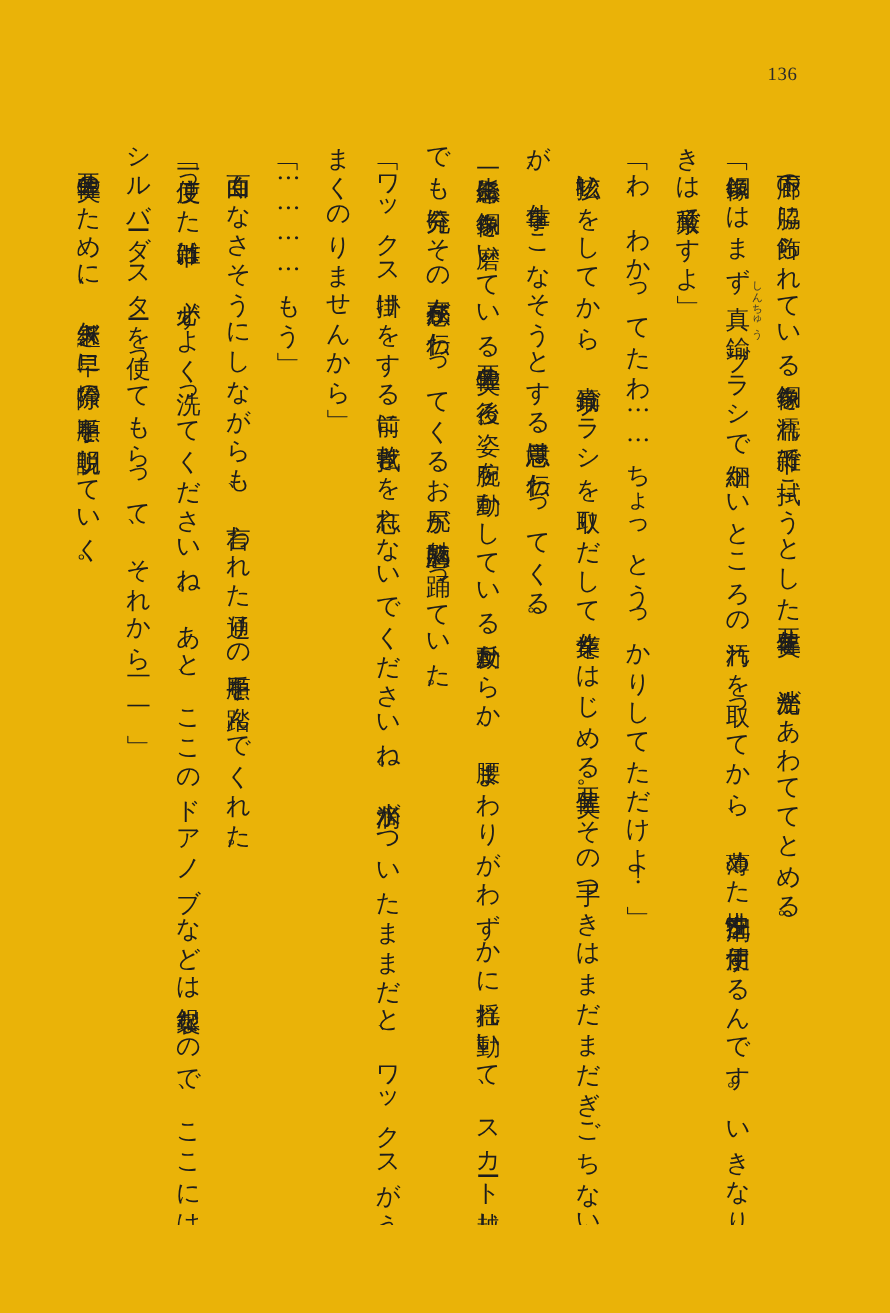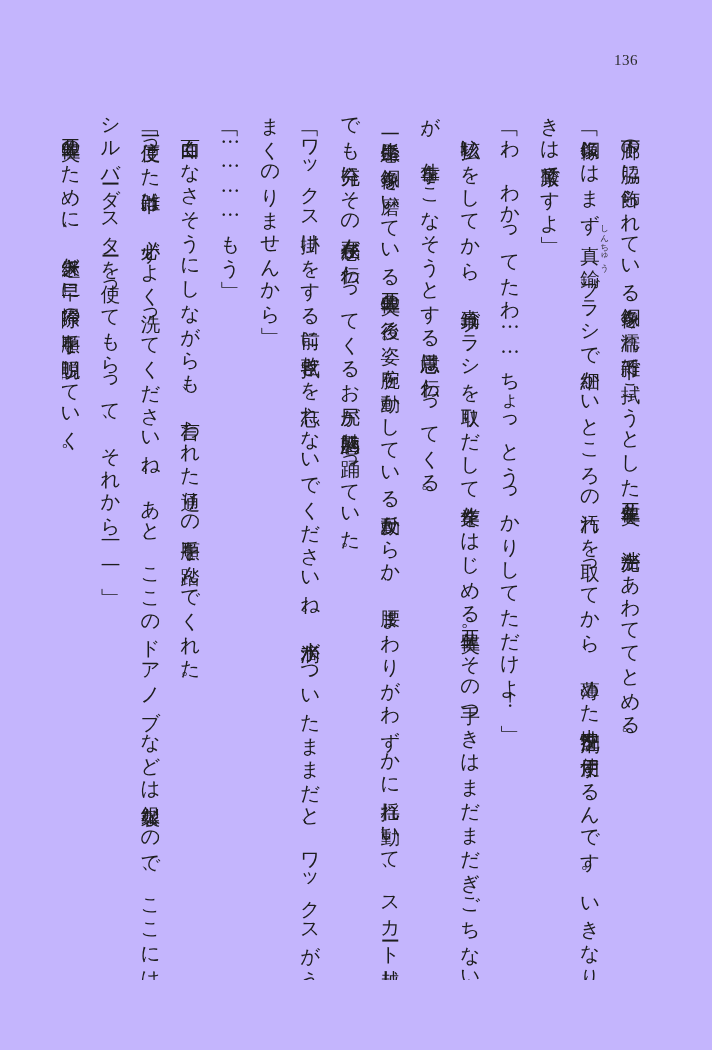--- a/index.html
+++ b/index.html
@@ -12,21 +12,21 @@
     height: 1050px;
     font-family: "DejaVu Serif", "Liberation Serif", serif;
     color: #1a1a1a;
     overflow: hidden;
   }
   .page {
     position: relative;
     width: 712px;
     height: 1050px;
     box-sizing: border-box;
-    background: #c4b5fd;
+    background: #eab308;
   }
   .page-number {
     position: absolute;
     top: 52px;
     right: 74px;
     font-size: 15px;
     letter-spacing: 0.5px;
     color: #2b2b2b;
     font-family: "Liberation Serif", serif;
   }

